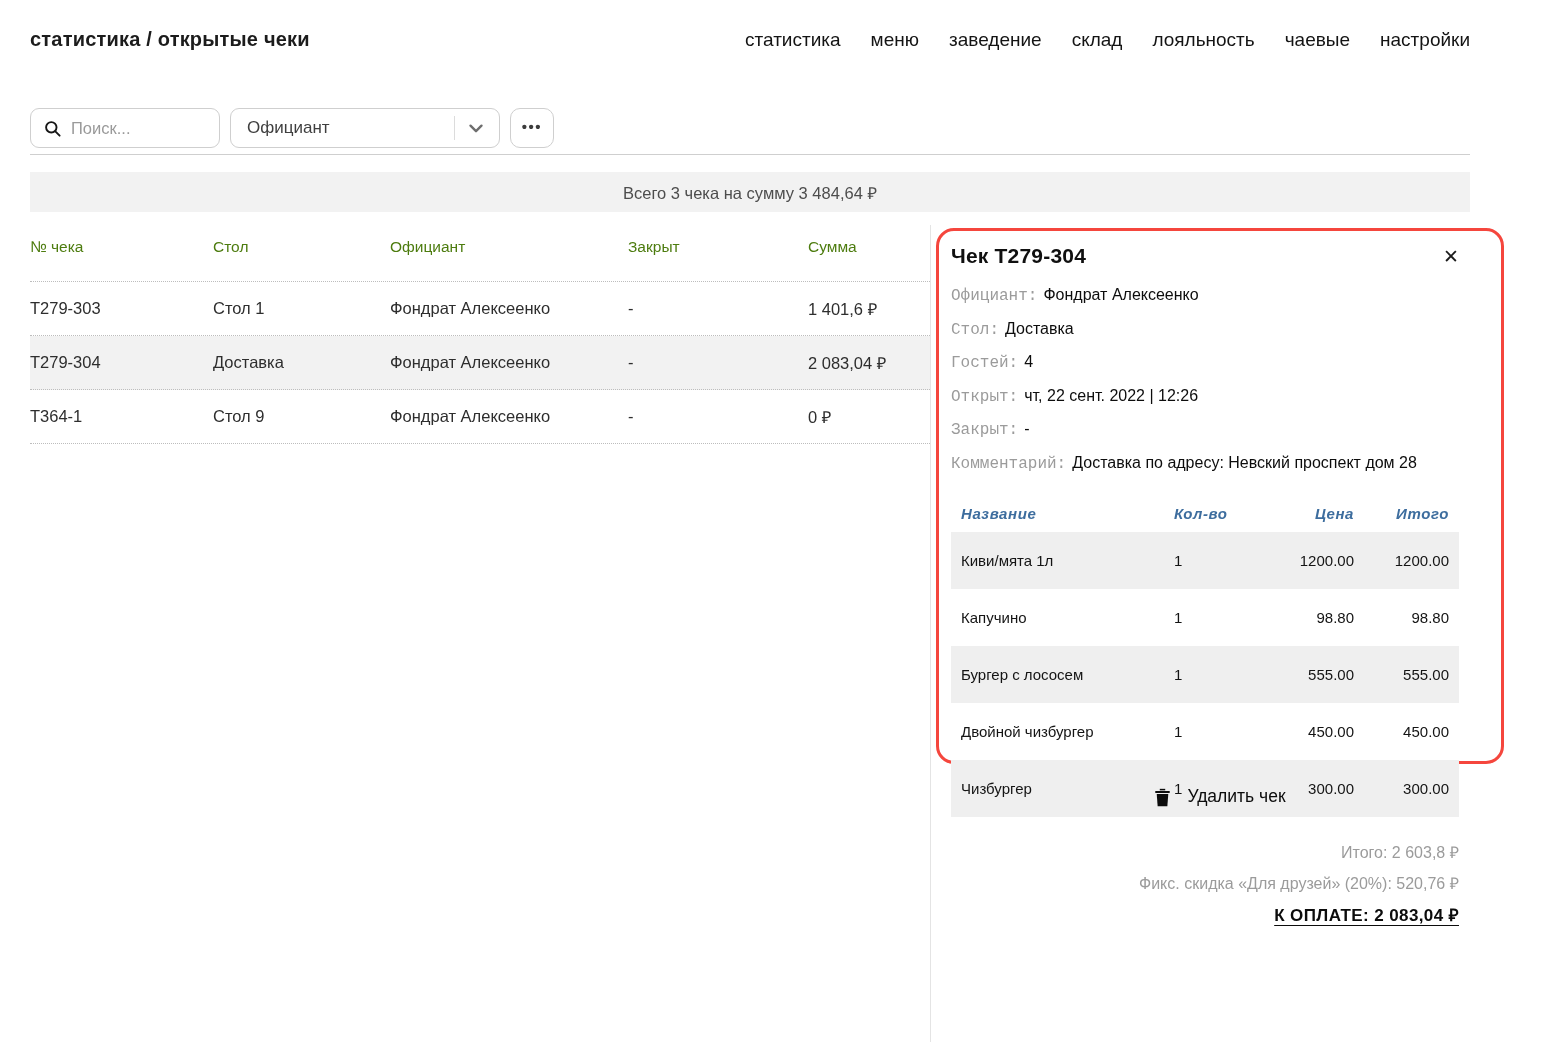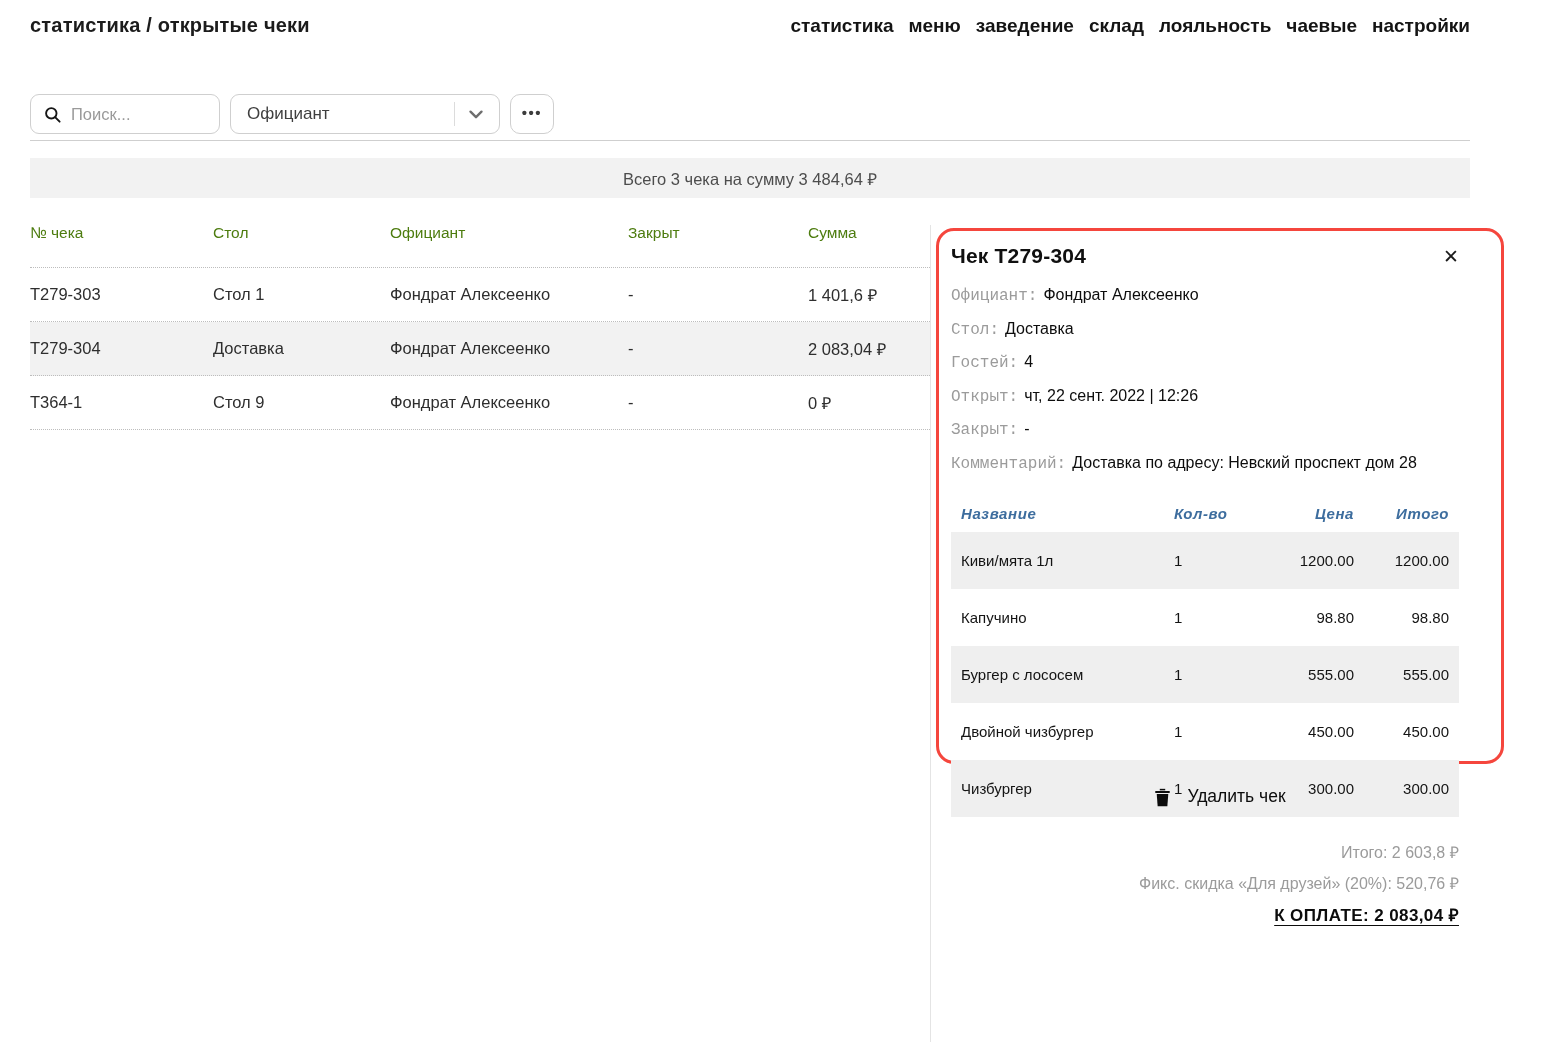--- a/index.html
+++ b/index.html
@@ -2,23 +2,23 @@
 <html style="--accent_red: #f5463d; --table_header_blue: #3d6d9e; --row_alt_bg: #efefef; --summary_bg: #f2f2f2; --muted: #9b9b9b;"><head>
 <meta charset="utf-8">
 <style>
   * { margin:0; padding:0; box-sizing:border-box; }
   html,body { width:1564px; height:1042px; background:#fff; overflow:hidden;
     font-family:"Liberation Sans", sans-serif; color:#1c1c1c; }
   .page { position:relative; width:1564px; height:1042px; }
   .main { margin:0 94px 0 30px; }
 
   
-  .topbar { display:flex; justify-content:space-between; align-items:flex-end; padding-top:14px; }
+  .topbar { display:flex; justify-content:space-between; align-items:flex-end; padding-top:28px; }
   .breadcrumb { font-size:20px; font-weight:700; letter-spacing:.2px; }
-  .nav { display:flex; gap:15px;font-weight:bold; }
+  .nav { display:flex; gap:30px; }
   .nav-item { font-size:19px; color:#141414; cursor:pointer; white-space:nowrap; }
 
   
   .toolbar { display:flex; gap:10px; margin-top:57px; align-items:center; }
   .search-box { width:190px; height:40px; border:1px solid #cfcfcf; border-radius:9px;
     display:flex; align-items:center; padding:0 10px 0 12px; gap:9px; background:#fff; }
   .search-box svg { flex:0 0 auto; }
   .search-input { border:none; outline:none; width:100%; font-size:16.5px;
     font-family:"Liberation Sans", sans-serif; color:#222; background:transparent; }
   .search-input::placeholder { color:#9a9a9a; }

